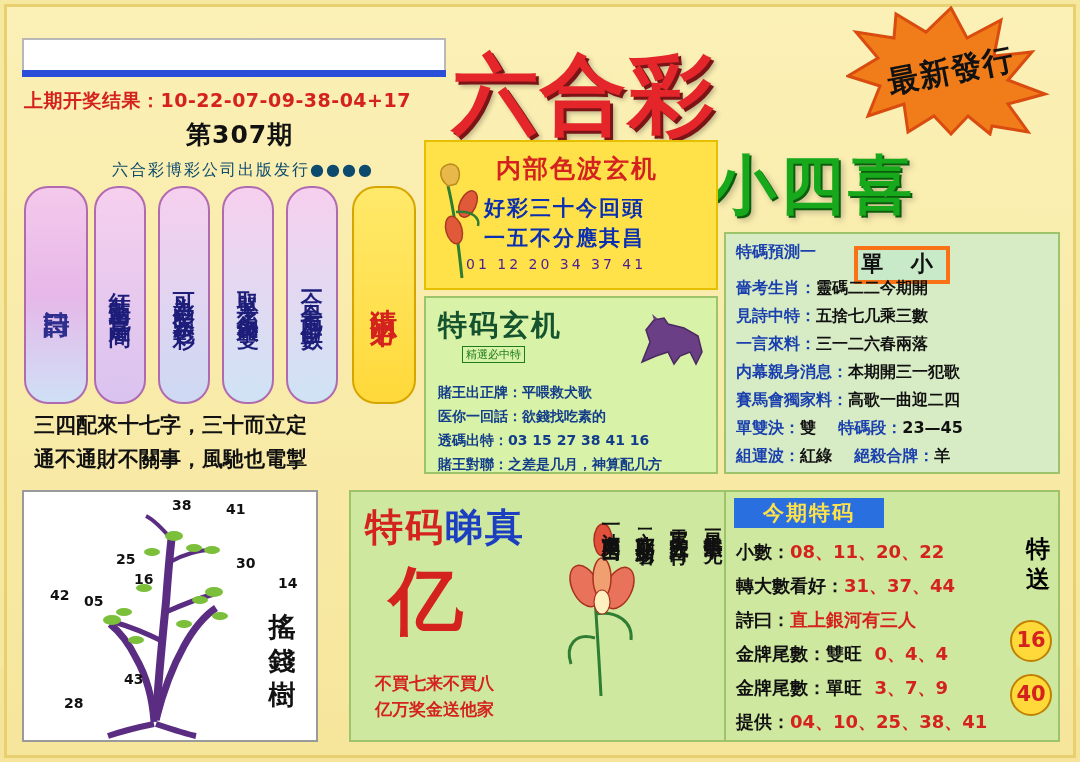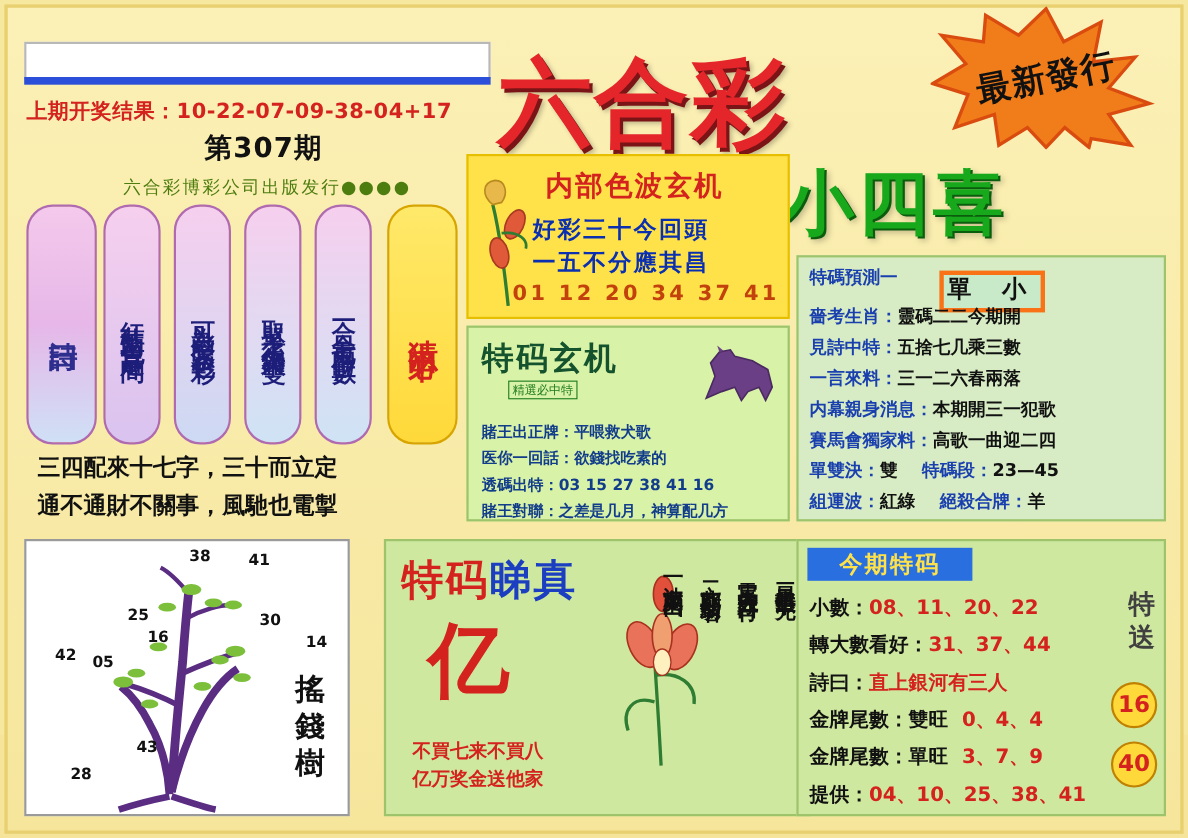--- a/index.html
+++ b/index.html
@@ -21,21 +21,21 @@
     box-sizing:border-box;
   }
   .abs{position:absolute;box-sizing:border-box;}
 
   
   .topbar{left:22px;top:38px;width:424px;height:34px;background:#ffffff;border:2px solid #b8b8b8;}
   .topbar-accent{left:22px;top:70px;width:424px;height:7px;background:#2b4fd8;}
   .prev-result{left:24px;top:88px;width:440px;font-size:19px;color:#d4221f;font-weight:bold;letter-spacing:.5px;}
   .prev-result .num{color:#d4221f;}
   .issue{left:186px;top:118px;font-size:25px;color:#111;font-weight:bold;letter-spacing:1px;}
-  .publisher{left:112px;top:160px;font-size:16px;color:#4d7c0f;letter-spacing:2px;}
+  .publisher{left:112px;top:160px;font-size:16px;color:#0c4a6e;letter-spacing:2px;}
 
   
   .bigtitle{
     left:452px;top:42px;width:320px;height:110px;
     font-size:86px;line-height:104px;font-weight:bold;
     color:#e4262a;
     font-family:"DejaVu Sans","Liberation Sans",sans-serif;
     letter-spacing:2px;
     text-shadow:3px 3px 0 #7a1416, 5px 5px 5px rgba(0,0,0,.25);
     white-space:nowrap;
@@ -77,21 +77,21 @@
     left:330px;width:60px;background:linear-gradient(180deg,#ffe96a,#ffd93a);
     border:2px solid #d8a500;color:#d4221f;font-size:27px;letter-spacing:4px;
   }
   .poem2{left:34px;top:408px;width:400px;font-size:21px;color:#111;line-height:34px;font-weight:bold;}
 
   
   .yellowbox{left:424px;top:140px;width:294px;height:150px;background:#ffe24a;border:2px solid #e6c000;}
   .yb-title{position:absolute;left:70px;top:10px;font-size:25px;font-weight:bold;color:#d4221f;letter-spacing:2px;}
   .yb-l1{position:absolute;left:58px;top:52px;font-size:21px;color:#0a2fb0;font-weight:bold;letter-spacing:2px;}
   .yb-l2{position:absolute;left:58px;top:82px;font-size:21px;color:#0a2fb0;font-weight:bold;letter-spacing:2px;}
-  .yb-nums{position:absolute;left:40px;top:114px;font-size:19px;color:#c2410c;font-weight:bold;letter-spacing:3px;}
+  .yb-nums{position:absolute;left:40px;top:114px;font-size:14px;color:#4c1d95;font-weight:normal;letter-spacing:3px;}
   .yb-flower{position:absolute;left:6px;top:18px;width:60px;height:120px;}
 
   
   .tmbox{left:424px;top:296px;width:294px;height:178px;background:#d8f2a8;border:2px solid #9dc46a;}
   .tm-title{position:absolute;left:12px;top:8px;font-size:29px;font-weight:bold;color:#14532d;letter-spacing:2px;}
   .tm-sub{position:absolute;left:36px;top:48px;font-size:11px;color:#1d7a1d;border:1px solid #1d7a1d;padding:0 3px;}
   .tm-line{position:absolute;left:12px;font-size:14px;color:#123d8a;font-weight:bold;white-space:nowrap;}
   .tm-horse{position:absolute;right:6px;top:14px;width:76px;height:56px;}
 
   
@@ -129,21 +129,21 @@
   .tmpanel{left:724px;top:490px;width:336px;height:252px;background:#cfe8a0;border:2px solid #9dc46a;}
   .tmp-title{
     position:absolute;left:8px;top:6px;width:150px;height:30px;background:#2a6fe0;
     color:#ffe24a;font-size:21px;font-weight:bold;text-align:center;line-height:30px;letter-spacing:2px;
   }
   .tmp-row{position:absolute;left:10px;font-size:18px;font-weight:bold;white-space:nowrap;color:#111;}
   .tmp-row .lbl{color:#111;}
   .tmp-row .val{color:#d4221f;}
   .tsong{
     position:absolute;right:6px;top:42px;width:28px;
-    font-size:24px;font-weight:bold;color:#404040;line-height:30px;text-align:center;
+    font-size:24px;font-weight:bold;color:#000000;line-height:30px;text-align:center;
   }
   .circ{
     position:absolute;right:6px;border-radius:50%;width:38px;height:38px;
     border:2px solid #c08000;color:#d4221f;font-size:21px;font-weight:bold;
     text-align:center;line-height:36px;background:#ffd93a;
   }
   .c16{top:128px;}
   .c40{top:182px;}
 </style>
 </head>

